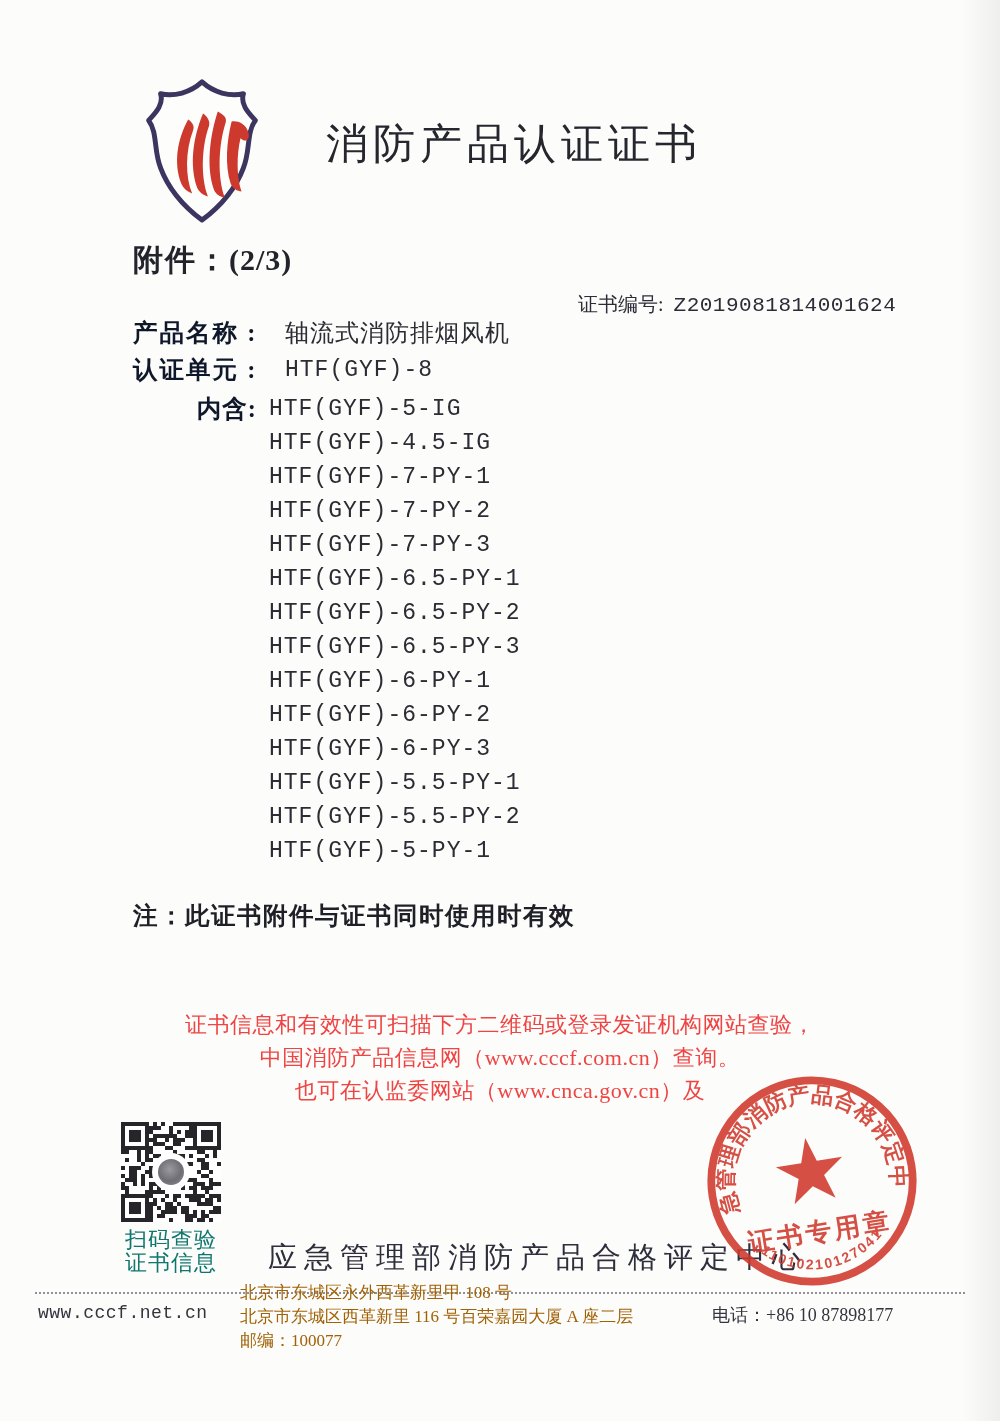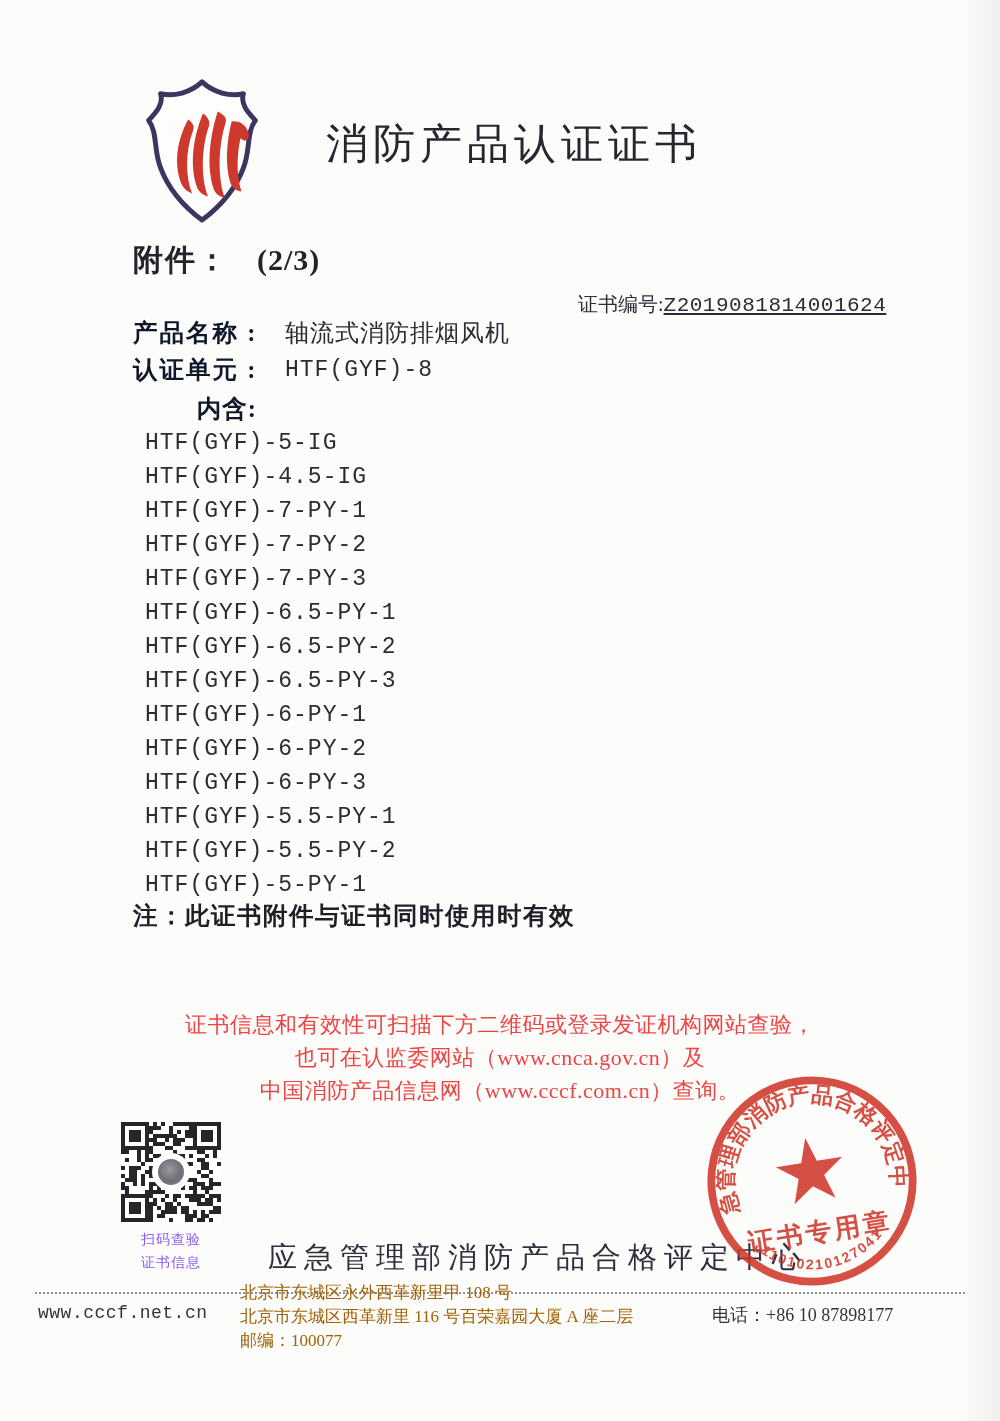--- a/index.html
+++ b/index.html
@@ -11,31 +11,31 @@
   .mono{font-family:"Liberation Mono","DejaVu Sans Mono",monospace;}
   .scan-edge{position:absolute;top:0;right:0;width:38px;height:100%;
     background:linear-gradient(to right, rgba(0,0,0,0), rgba(120,120,125,0.10));pointer-events:none;}
   
   .logo{position:absolute;left:138px;top:76px;width:128px;height:150px;}
   .title{position:absolute;left:326px;top:116px;margin:0;
     font-size:42px;font-weight:500;letter-spacing:5px;color:#26262f;white-space:nowrap;}
   
   .attachment{position:absolute;left:133px;top:240px;font-size:30px;font-weight:bold;
     letter-spacing:2px;color:#23232c;}
-  .attachment .att-value{margin-left:28px;font-weight:600;letter-spacing:1px;}
+  .attachment .att-value{font-weight:600;letter-spacing:1px;}
   .certno{position:absolute;left:578px;top:291px;font-size:20px;color:#2c2c38;white-space:nowrap;}
-  .certno .cn-value{font-size:21px;letter-spacing:0.5px;text-decoration:underline;}
+  .certno .cn-value{margin-left:10px;font-size:21px;letter-spacing:0.5px;}
   
   .fields{position:absolute;left:133px;top:318px;}
   .field-row{display:flex;margin-bottom:7px;line-height:30px;}
   .flabel{display:inline-block;width:124px;text-align:right;font-weight:bold;
     font-size:24.5px;letter-spacing:2px;color:#0f172a;white-space:nowrap;}
   .fvalue{margin-left:28px;font-size:24px;letter-spacing:1px;white-space:nowrap;}
   .fvalue.mono{font-size:23px;text-align:right;}
-  .contains-row{display:flex;flex-direction:column;}
+  .contains-row{display:flex;}
   .contains-label{letter-spacing:1px;line-height:34px;}
   .models{margin-left:12px;}
   .model{line-height:34px;font-size:23px;letter-spacing:1px;color:#2c2c35;white-space:nowrap;}
   
   .note{position:absolute;left:133px;top:899px;font-size:24.5px;font-weight:bold;
     letter-spacing:1.5px;color:#1f1f28;}
   
   .verify{position:absolute;left:100px;top:1008px;width:800px;text-align:center;
     font-size:22px;line-height:33px;color:#ef4444;letter-spacing:0.5px;}
   
@@ -44,21 +44,21 @@
   .qr-grid{position:absolute;inset:0;display:grid;
     grid-template-columns:repeat(25,1fr);grid-template-rows:repeat(25,1fr);}
   .qr-grid .m{background:#26262a;}
   .finder{position:absolute;width:20px;height:20px;border:4px solid #26262a;background:#fff;}
   .finder::after{content:"";position:absolute;inset:4px;background:#26262a;}
   .finder.tl{left:0;top:0;}.finder.tr{right:0;top:0;}.finder.bl{left:0;bottom:0;}
   .qr-logo{position:absolute;left:33px;top:33px;width:34px;height:34px;border-radius:50%;
     background:#fff;box-shadow:0 0 0 2px #fff;}
   .qr-logo::after{content:"";position:absolute;inset:4px;border-radius:50%;
     background:radial-gradient(circle at 45% 40%, #9a9aa0 0%, #6e6e74 55%, #8d8d93 100%);}
-  .qr-caption{margin-top:6px;font-size:14px;line-height:23px;color:#8b5cf6;letter-spacing:1px;}
+  .qr-caption{margin-top:6px;font-size:22px;line-height:23px;color:#0f766e;letter-spacing:1px;}
   
   .issuer{position:absolute;left:268px;top:1238px;font-size:29px;letter-spacing:7px;
     color:#2e2e3c;font-weight:500;white-space:nowrap;}
   
   .seal{position:absolute;left:703px;top:1072px;width:218px;height:218px;opacity:0.88;}
   
   .divider{position:absolute;left:35px;right:35px;top:1292px;border-top:2px dotted #8f8f98;}
   .footer-site{position:absolute;left:38px;top:1303px;font-size:18px;color:#34343f;letter-spacing:0.5px;}
   .footer-center{position:absolute;left:240px;top:1281px;width:520px;text-align:left;
     font-size:17px;line-height:24px;color:#a16207;}
@@ -116,22 +116,22 @@
       <div class="model mono">HTF(GYF)-5.5-PY-2</div>
       <div class="model mono">HTF(GYF)-5-PY-1</div>
     </div>
   </div>
 </div>
 
 <div class="note">注：此证书附件与证书同时使用时有效</div>
 
 <div class="verify">
   <div>证书信息和有效性可扫描下方二维码或登录发证机构网站查验，</div>
+  <div>中国消防产品信息网（www.cccf.com.cn）查询。</div>
   <div>也可在认监委网站（www.cnca.gov.cn）及</div>
-  <div>中国消防产品信息网（www.cccf.com.cn）查询。</div>
 </div>
 
 <div class="qr-wrap">
   <div class="qr">
     <div class="qr-grid" id="qr-grid">
         <div></div>
         <div></div>
         <div></div>
         <div></div>
         <div></div>

